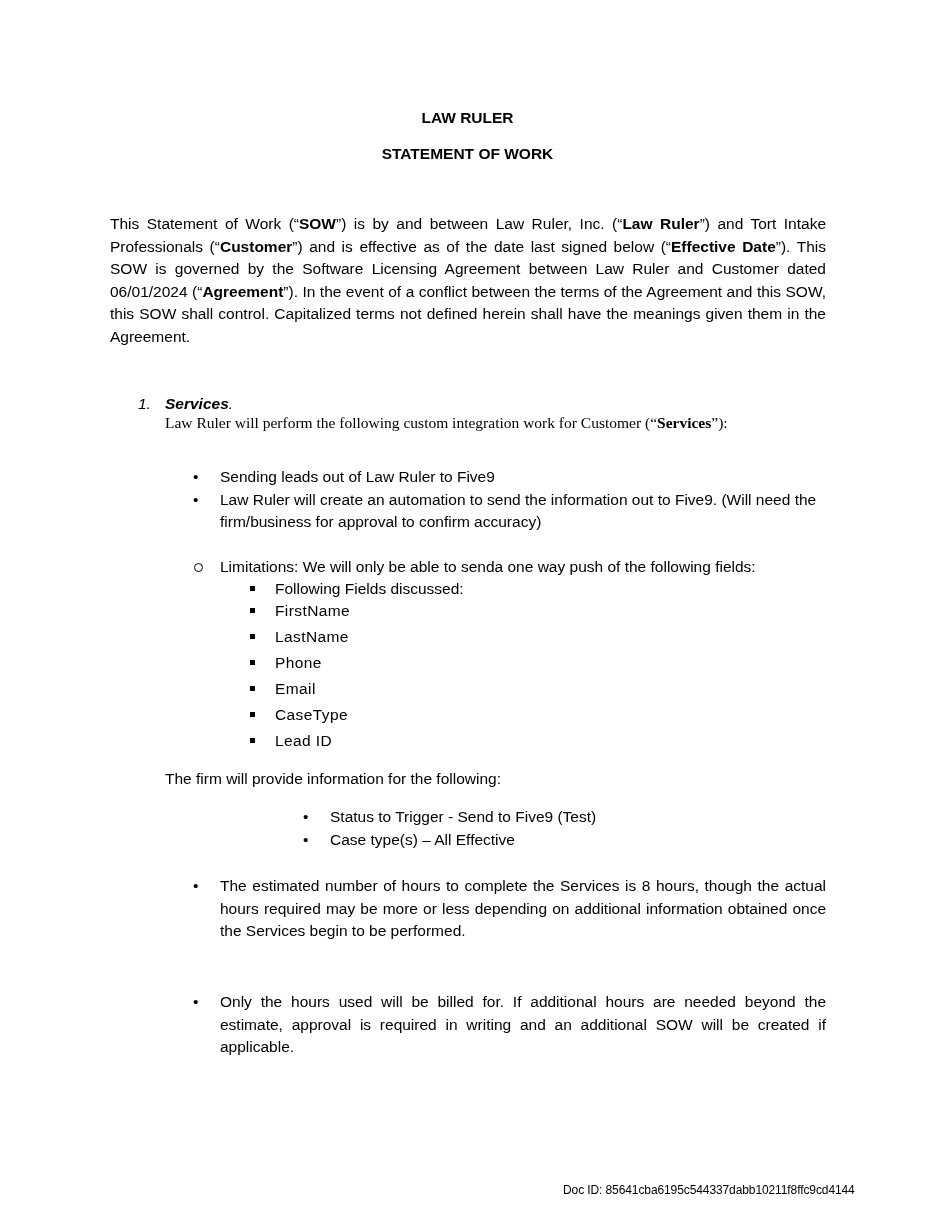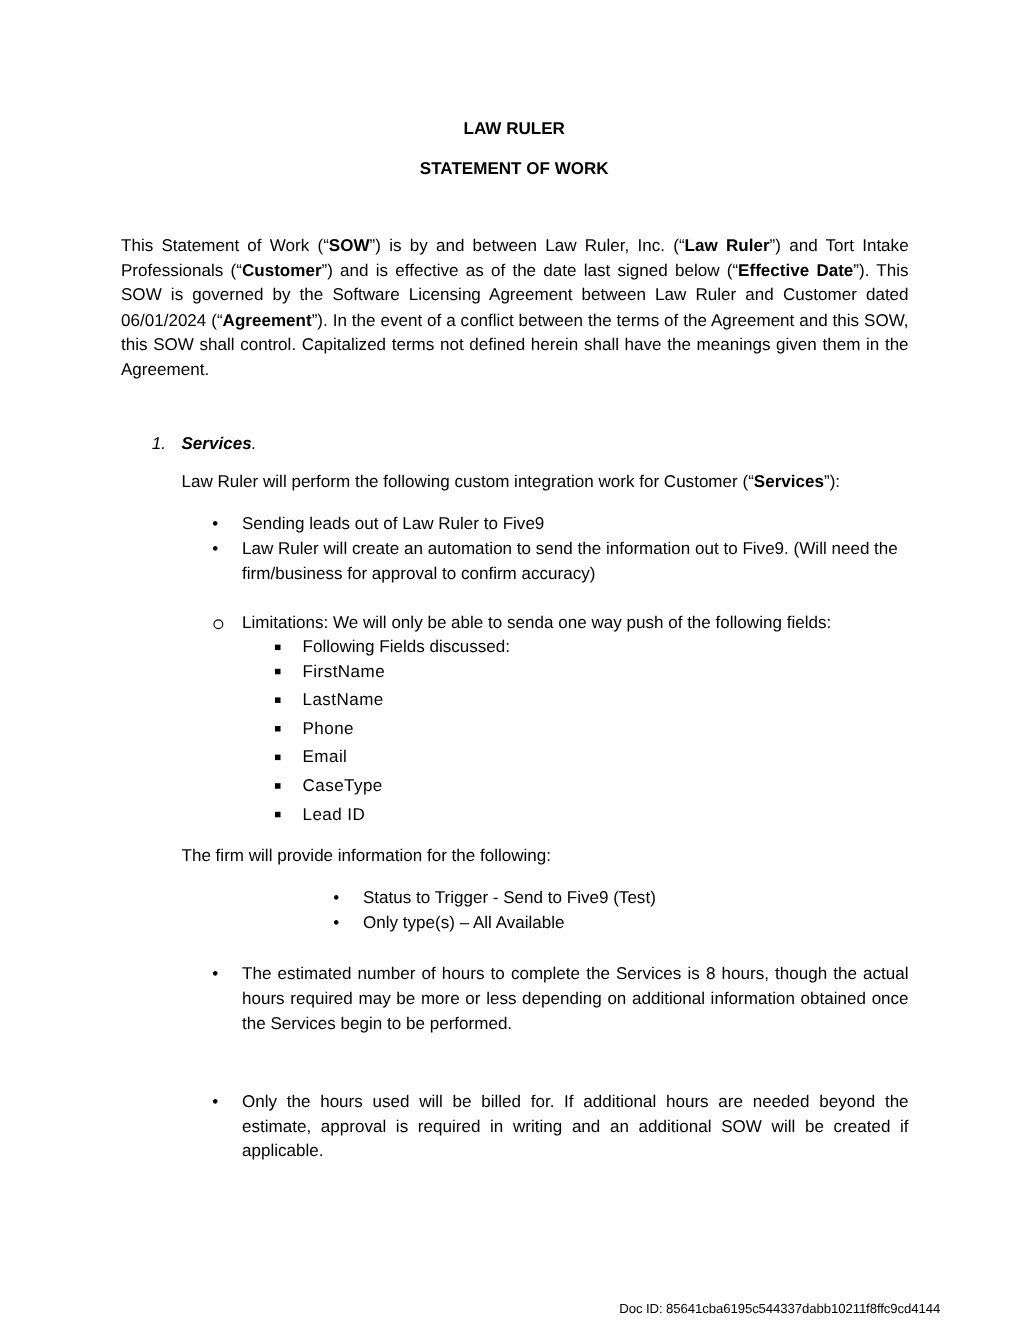--- a/index.html
+++ b/index.html
@@ -47,22 +47,23 @@
       left: 138px;
       top: 395px;
       font-style: italic;
     }
     .sec-num { display: inline-block; width: 27px; }
     .sec-title { font-weight: bold; }
 
     .services-intro {
       position: absolute;
       left: 165px;
-      top: 430px;
+      top: 414px;
       width: 670px;
+      font-family: Liberation Serif, serif;
     }
 
     .bullets1 {
       position: absolute;
       left: 193px;
       top: 466px;
       width: 633px;
       margin: 0; padding: 0;
       list-style: none;
     }
@@ -229,21 +230,21 @@
 
   <div class="firm-text">The firm will provide information for the following:</div>
 
   <ul class="bullets2">
     <li class="bullet-item">
       <span class="bullet-dot">•</span>
       <span>Status to Trigger - Send to Five9 (Test)</span>
     </li>
     <li class="bullet-item">
       <span class="bullet-dot">•</span>
-      <span>Only type(s) – All Available</span>
+      <span>Case type(s) – All Effective</span>
     </li>
   </ul>
 
   <ul class="bullets3">
     <li class="bullet-item justify">
       <span class="bullet-dot">•</span>
       <span>The estimated number of hours to complete the Services is 8 hours, though the actual hours required may be more or less depending on additional information obtained once the Services begin to be performed.</span>
     </li>
   </ul>
 

